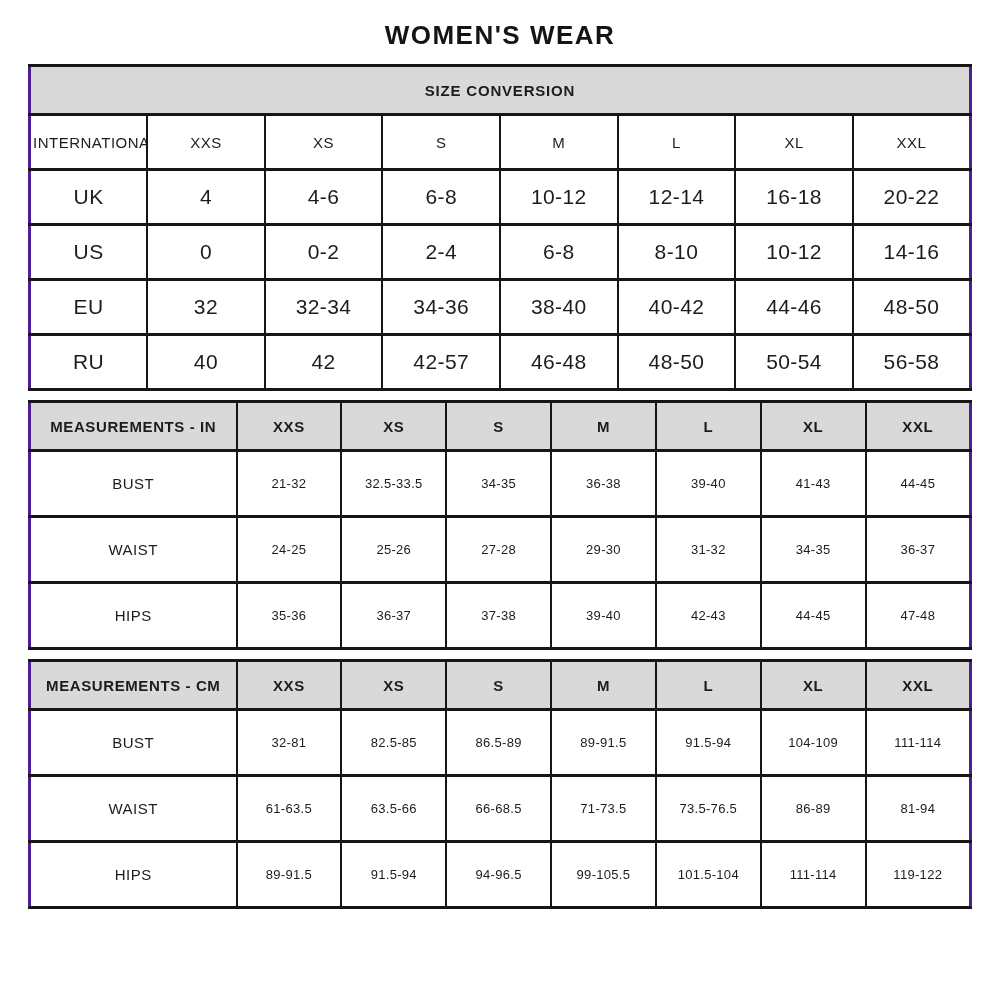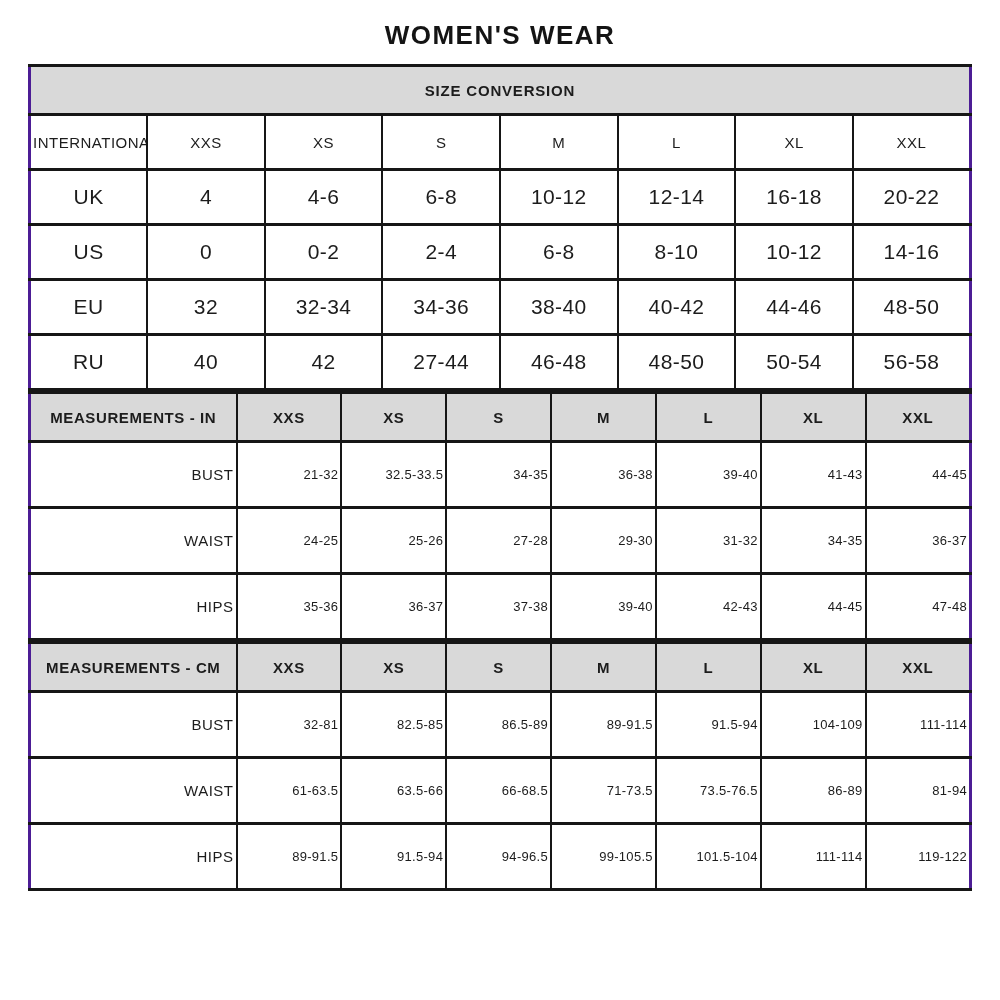--- a/index.html
+++ b/index.html
@@ -46,29 +46,29 @@
   .t1 thead tr.head th {
     font-weight: normal;
     height: 55px;
     font-size: 15px;
     letter-spacing: 0.5px;
     background: #ffffff;
   }
   .t1 tbody td { height: 55px; font-size: 21px; letter-spacing: 0.4px; }
   .t1 .col-first { width: 167px; }
   
-  .t2 { }
+  .t2 { margin-top: 9px; }
   .t2 thead tr.head th {
     background: #d9d9d9;
     font-weight: bold;
     height: 49px;
     font-size: 15px;
     letter-spacing: 0.6px;
   }
-  .t2 tbody td { height: 66px; font-size: 13px; letter-spacing: 0.3px; text-align: right; }
+  .t2 tbody td { height: 66px; font-size: 13px; letter-spacing: 0.3px; }
   .t2 tbody td.rowlabel { font-size: 15px; letter-spacing: 0.5px; }
   .t2 .col-first { width: 207px; }
 </style>
 </head>
 <body>
 
 <div class="sheet">
   <h1 class="page-title">WOMEN'S WEAR</h1>
 
   <table class="size-table t1">
@@ -115,21 +115,21 @@
           <td>34-36</td>
           <td>38-40</td>
           <td>40-42</td>
           <td>44-46</td>
           <td>48-50</td>
         </tr>
         <tr>
           <td class="rowlabel col-first">RU</td>
           <td>40</td>
           <td>42</td>
-          <td>27-44</td>
+          <td>42-57</td>
           <td>46-48</td>
           <td>48-50</td>
           <td>50-54</td>
           <td>56-58</td>
         </tr>
       </tbody>
     </table>
 
   <table class="size-table t2">
       <thead>

